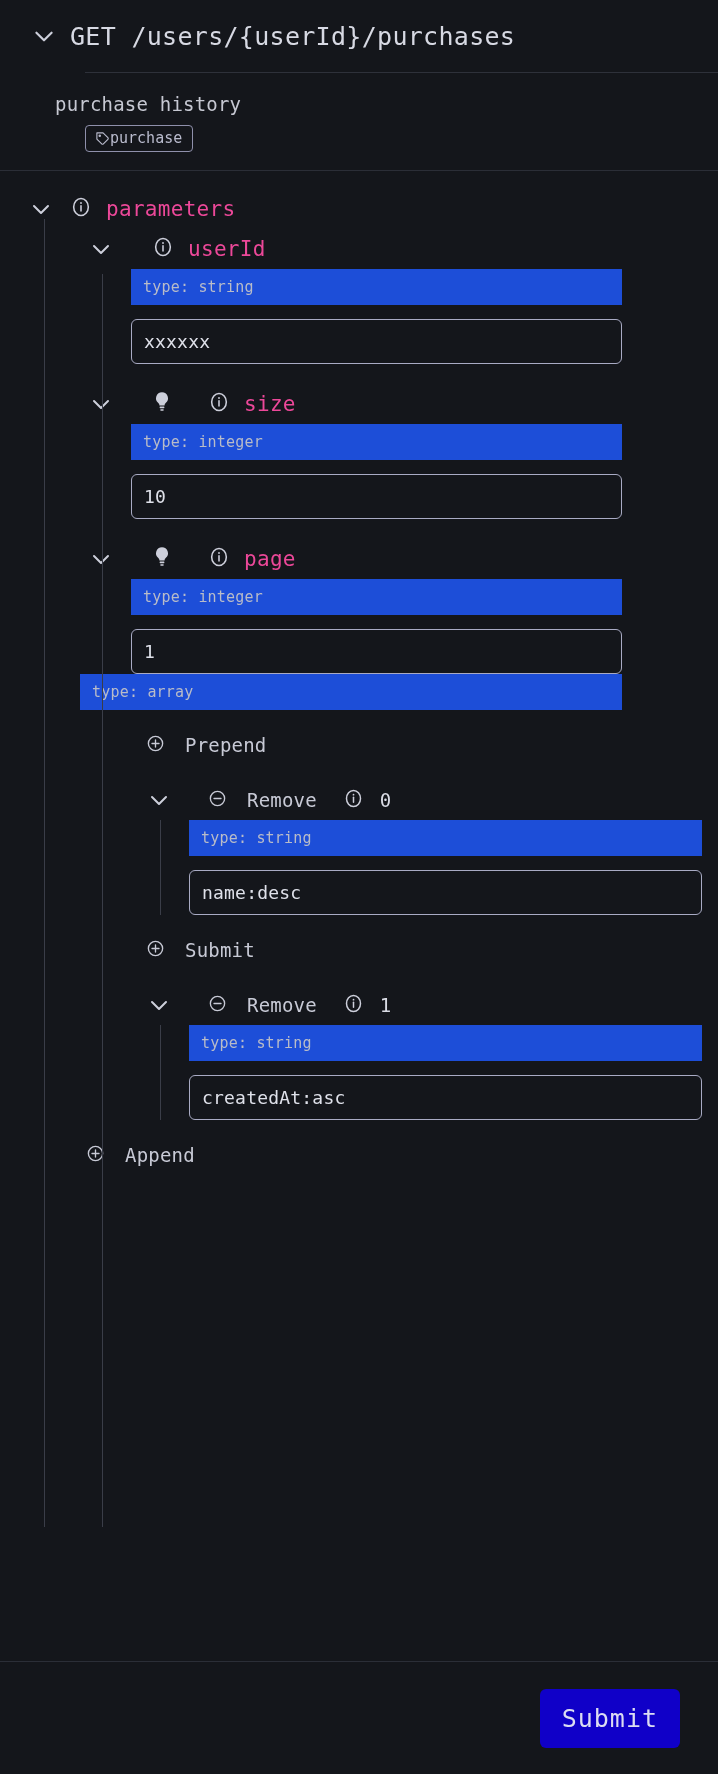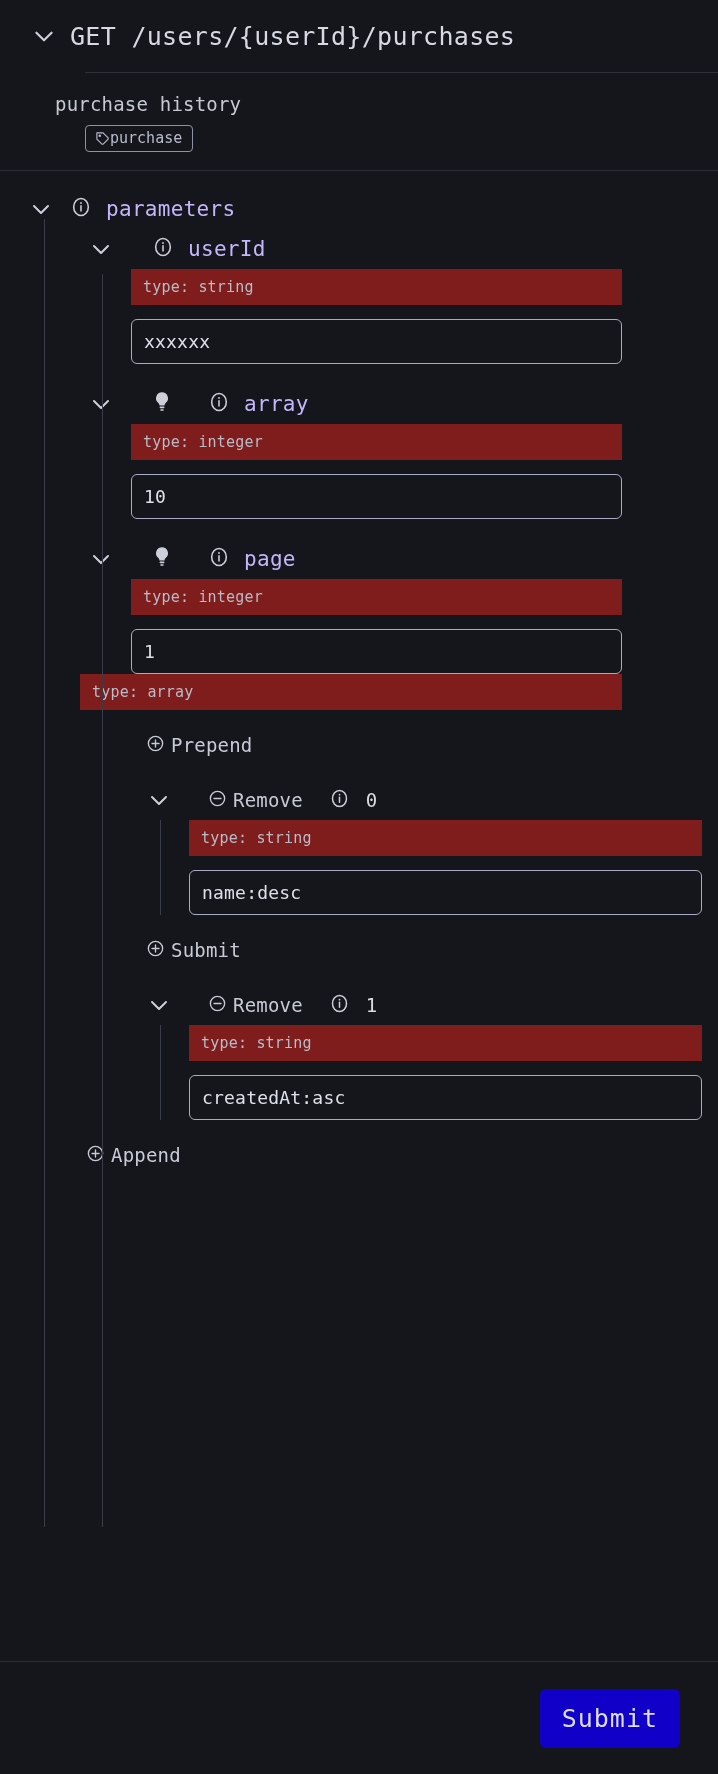--- a/index.html
+++ b/index.html
@@ -43,39 +43,39 @@
 
   
   .body { flex: 1 1 auto; position: relative; overflow: hidden; padding-top: 18px; }
 
   .node-row { display: flex; align-items: center; min-height: 40px; }
   .node-row .caret-s {
     width: 26px; height: 26px; display:flex; align-items:center; justify-content:center; flex:none;
   }
   .icon-info { flex: none; display:block; }
   .icon-bulb { flex: none; display:block; }
-  .node-label { font-size: 21px; color: #c4b5fd; letter-spacing: .3px; white-space: nowrap; }
+  .node-label { font-size: 21px; color: #ec4899; letter-spacing: .3px; white-space: nowrap; }
 
   .type-chip {
-    background: #7f1d1d; color: #b9bcc8; font-size: 15px;
+    background: #1d4ed8; color: #b9bcc8; font-size: 15px;
     padding: 9px 0 9px 12px; margin-right: 0;
     letter-spacing: .2px;
   }
   .value-input {
     border: 1px solid #a9abc4; border-radius: 6px;
     background: transparent; color: #dfe1ea;
     font-family: "DejaVu Sans Mono", "Liberation Mono", monospace;
     font-size: 18px; padding: 11px 12px; width: 100%; outline: none;
     letter-spacing: .2px;
   }
 
   .guide { position: absolute; width: 1px; background: #3a3d48; }
 
   .arr-btn {
-    display: inline-flex; align-items: center; gap: 6px;
+    display: inline-flex; align-items: center; gap: 20px;
     font-size: 19px; color: #c8cad6; min-height: 38px; letter-spacing: .2px;
     white-space: nowrap;
   }
   .idx-num { font-size: 19px; color: #d9dbe4; }
 
   
   .footer-divider { height: 1px; background: #2b2e37; width: 100%; }
   .footer { height: 112px; display: flex; align-items: center; justify-content: flex-end; padding-right: 38px; }
   .submit-btn {
     background: #1000c8; color: #dcdcf2; border: none; border-radius: 6px;
@@ -171,21 +171,21 @@
             <rect x="8.3" y="19.2" width="3.4" height="1.5" rx="0.6" fill="#cdcfdb"></rect>
           </svg>
       </span>
       <span class="icon-info" style="margin-right:14px;">
         <svg width="22" height="22" viewBox="0 0 24 24" fill="none" stroke="#cdcfdb" stroke-width="1.7">
             <ellipse cx="12" cy="12" rx="8" ry="9.2"></ellipse>
             <circle cx="12" cy="7.6" r="1" fill="#cdcfdb" stroke="none"></circle>
             <line x1="12" y1="10.6" x2="12" y2="16.4" stroke-linecap="round"></line>
           </svg>
       </span>
-      <span class="node-label">array</span>
+      <span class="node-label">size</span>
     </div>
     <div class="fieldblock" style="padding-left:131px;">
       <div class="type-chip">type: integer</div>
       <div style="height:14px;"></div>
       <input class="value-input" value="10" style="">
     </div>
 
     <div class="node-row" style="padding-left:88px;margin-top:20px;">
       <span class="caret-s">
         <svg width="24" height="24" viewBox="0 0 24 24" fill="none" stroke="#cdcfdb" stroke-width="2" stroke-linecap="round" stroke-linejoin="round">

